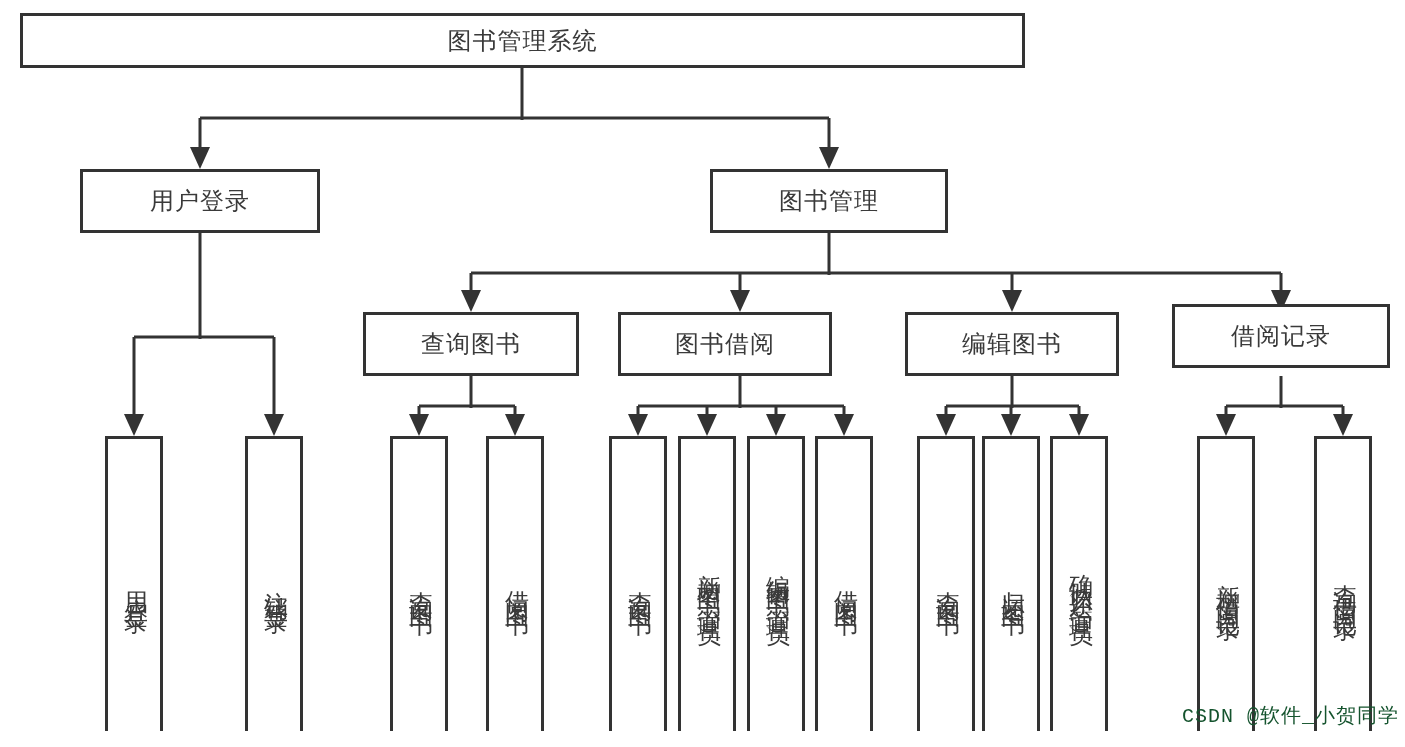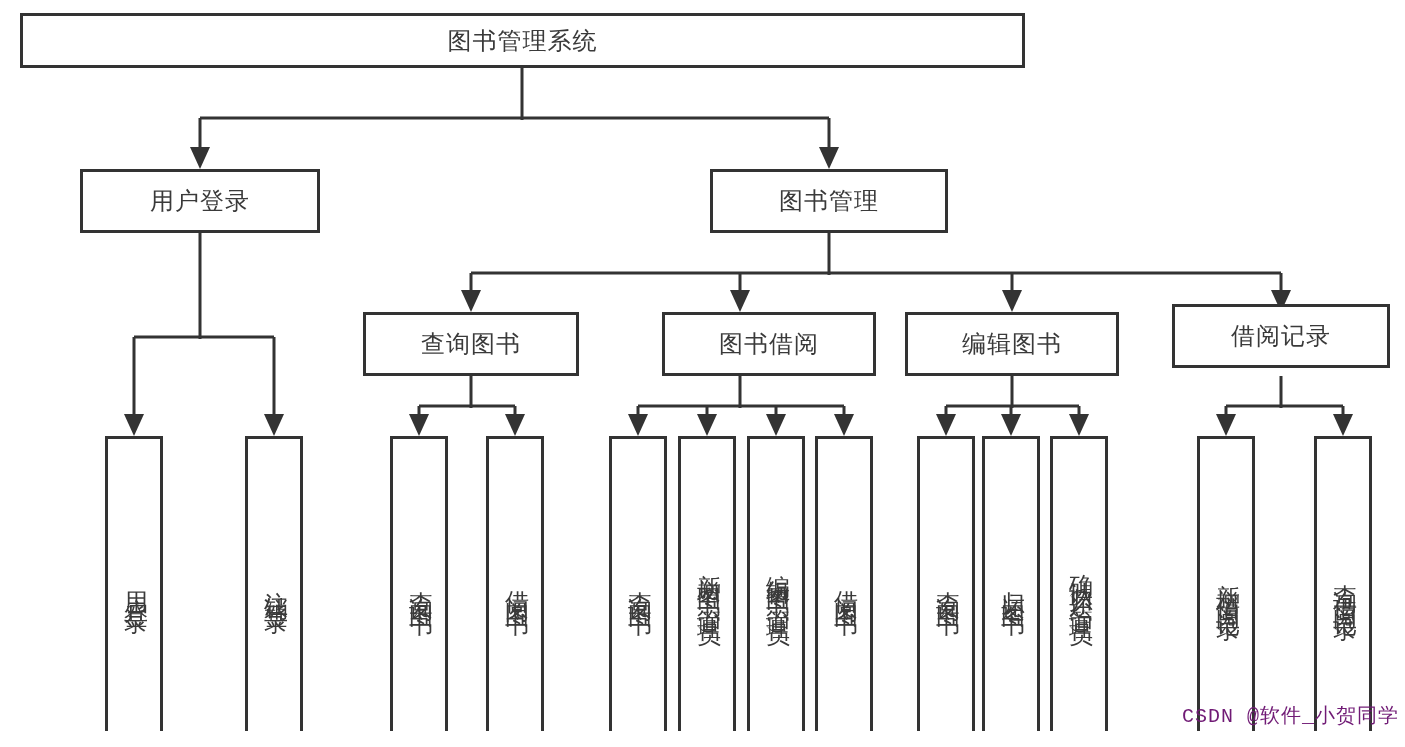--- a/index.html
+++ b/index.html
@@ -27,21 +27,21 @@
   .leaf .vtext{
     writing-mode:vertical-rl;
     text-orientation:mixed;
     letter-spacing:7px;
     line-height:1;
   }
   .watermark{
     position:absolute;
     right:6px;bottom:2px;
     font-size:20px;
-    color:#701a75;
+    color:#14532d;
     letter-spacing:1px;
     z-index:5;
     white-space:nowrap;
   }
 </style>
 </head>
 <body>
 
 <div class="canvas">
 
@@ -95,21 +95,21 @@
   <div class="node" style="left:80px;top:169px;width:240px;height:64px">
     <span>用户登录</span>
   </div>
   <div class="node" style="left:710px;top:169px;width:238px;height:64px">
     <span>图书管理</span>
   </div>
 
   <div class="node" style="left:363px;top:312px;width:216px;height:64px">
     <span>查询图书</span>
   </div>
-  <div class="node" style="left:662px;top:312px;width:214px;height:64px">
+  <div class="node" style="left:618px;top:312px;width:214px;height:64px">
     <span>图书借阅</span>
   </div>
   <div class="node" style="left:905px;top:312px;width:214px;height:64px">
     <span>编辑图书</span>
   </div>
   <div class="node" style="left:1172px;top:304px;width:218px;height:64px">
     <span>借阅记录</span>
   </div>
 
   <div class="node leaf" style="left:105px;top:436px;width:58px;height:300px">

